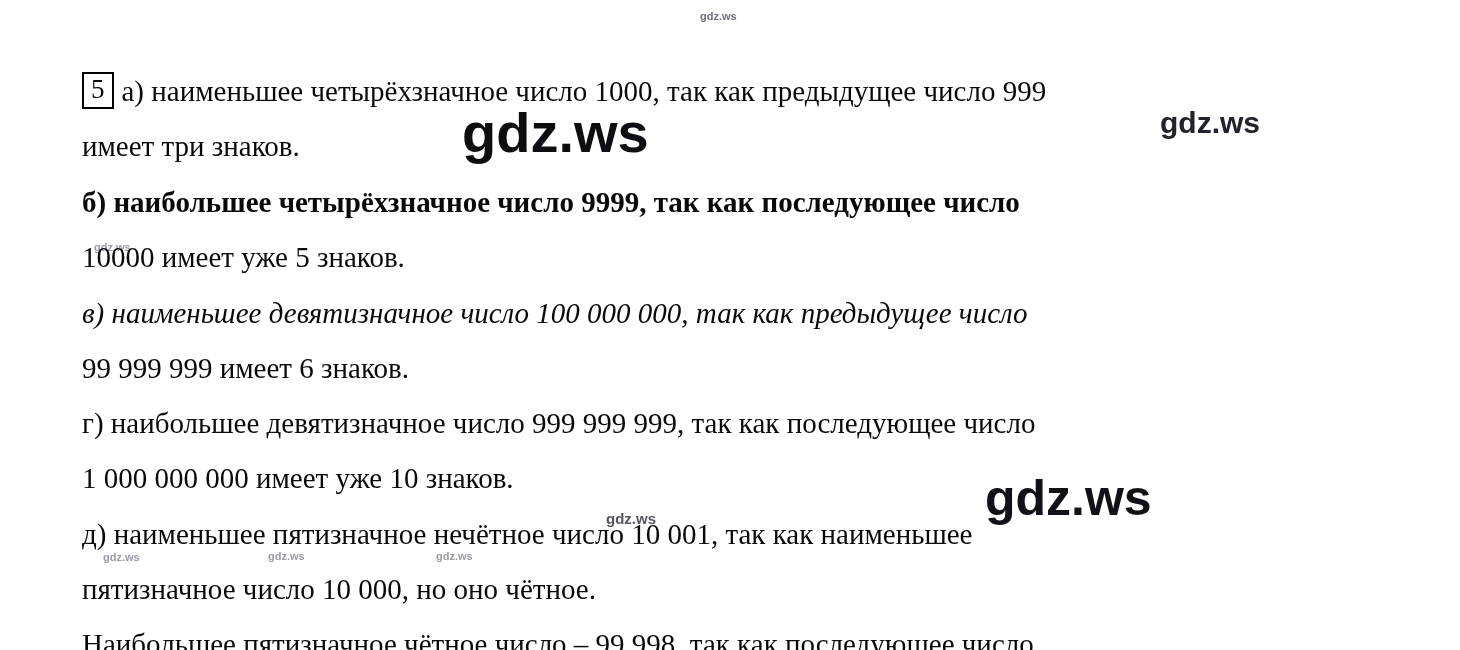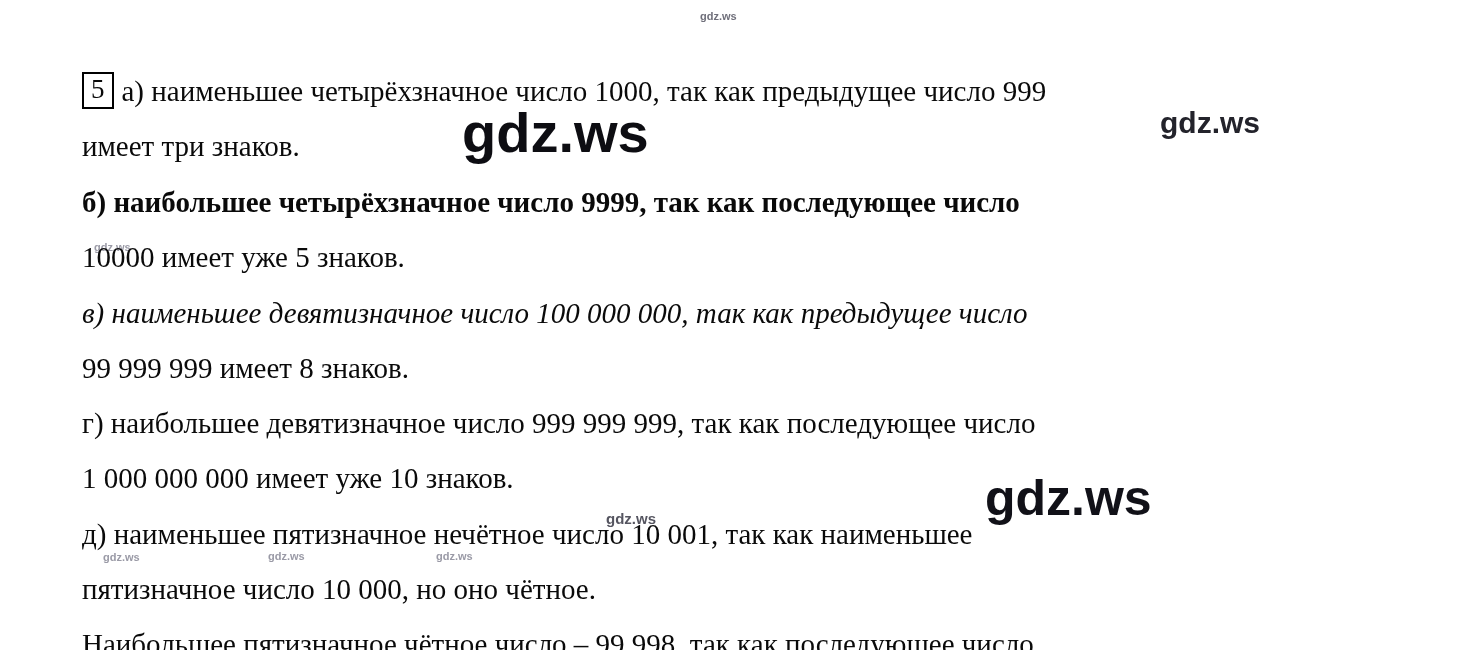--- a/index.html
+++ b/index.html
@@ -107,21 +107,21 @@
   <div class="wm tiny" style="left:700px; top:6px;">gdz.ws</div>
 
   <div class="ghost" style="left:180px; top:240px;">&nbsp;</div>
 
   <div class="content blk">
     <p class="line"><span class="task-number">5</span><span>а) наименьшее четырёхзначное число 1000, так как предыдущее число 999</span></p>
     <p class="line">имеет три знаков.</p>
     <p class="line" style="margin-top:5px;font-weight:bold;">б) наибольшее четырёхзначное число 9999, так как последующее число</p>
     <p class="line">10000 имеет уже 5 знаков.</p>
     <p class="line" style="margin-top:5px;font-style:italic;">в) наименьшее девятизначное число 100 000 000, так как предыдущее число</p>
-    <p class="line">99 999 999 имеет 8 знаков.</p>
+    <p class="line">99 999 999 имеет 6 знаков.</p>
     <p class="line" style="margin-top:3px;">г) наибольшее девятизначное число 999 999 999, так как последующее число</p>
     <p class="line">1 000 000 000 имеет уже 10 знаков.</p>
     <p class="line" style="margin-top:5px;">д) наименьшее пятизначное нечётное число 10 001, так как наименьшее</p>
     <p class="line">пятизначное число 10 000, но оно чётное.</p>
     <p class="line" style="margin-top:2px;">Наибольшее пятизначное чётное число – 99 998, так как последующее число</p>
     <p class="line">99 999 является наибольшим пятизначным число, но оно чётное.</p>
   </div>
 
   <div class="wm huge" style="left:462px; top:96px;">gdz.ws</div>
   <div class="wm med" style="left:1160px; top:102px;">gdz.ws</div>

